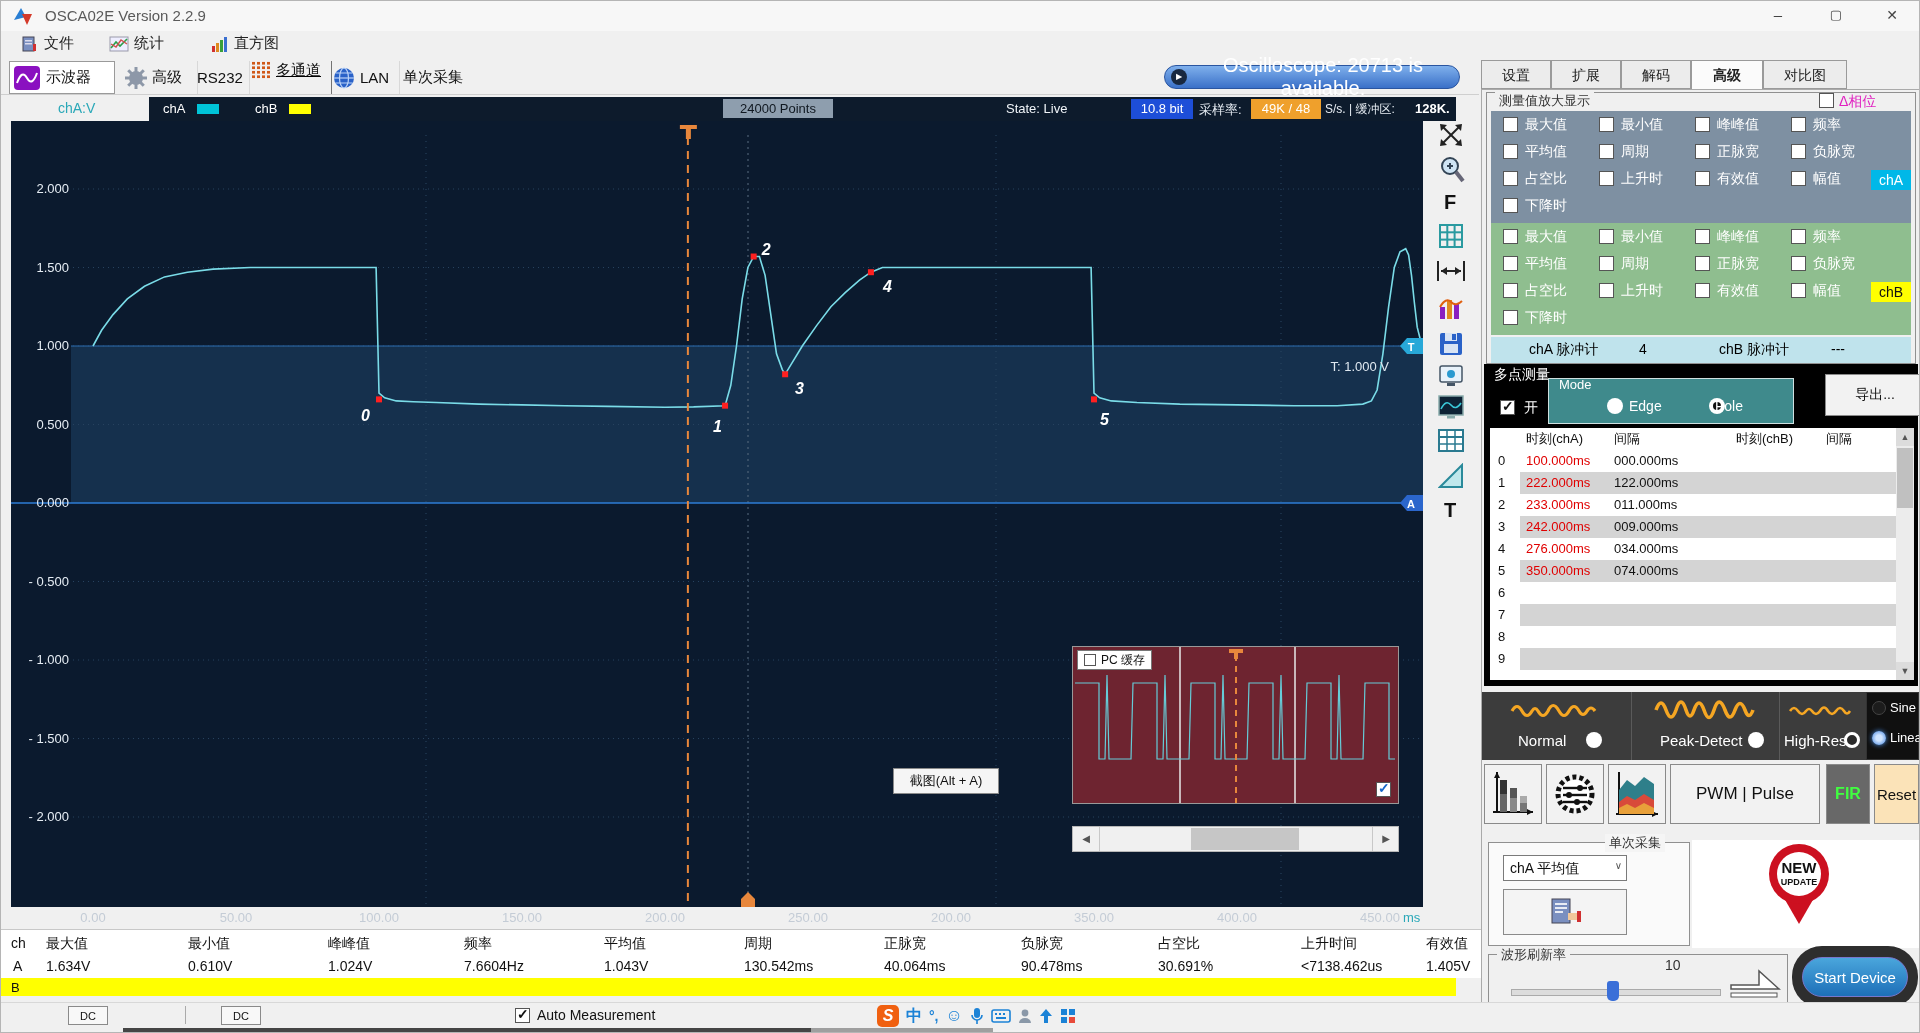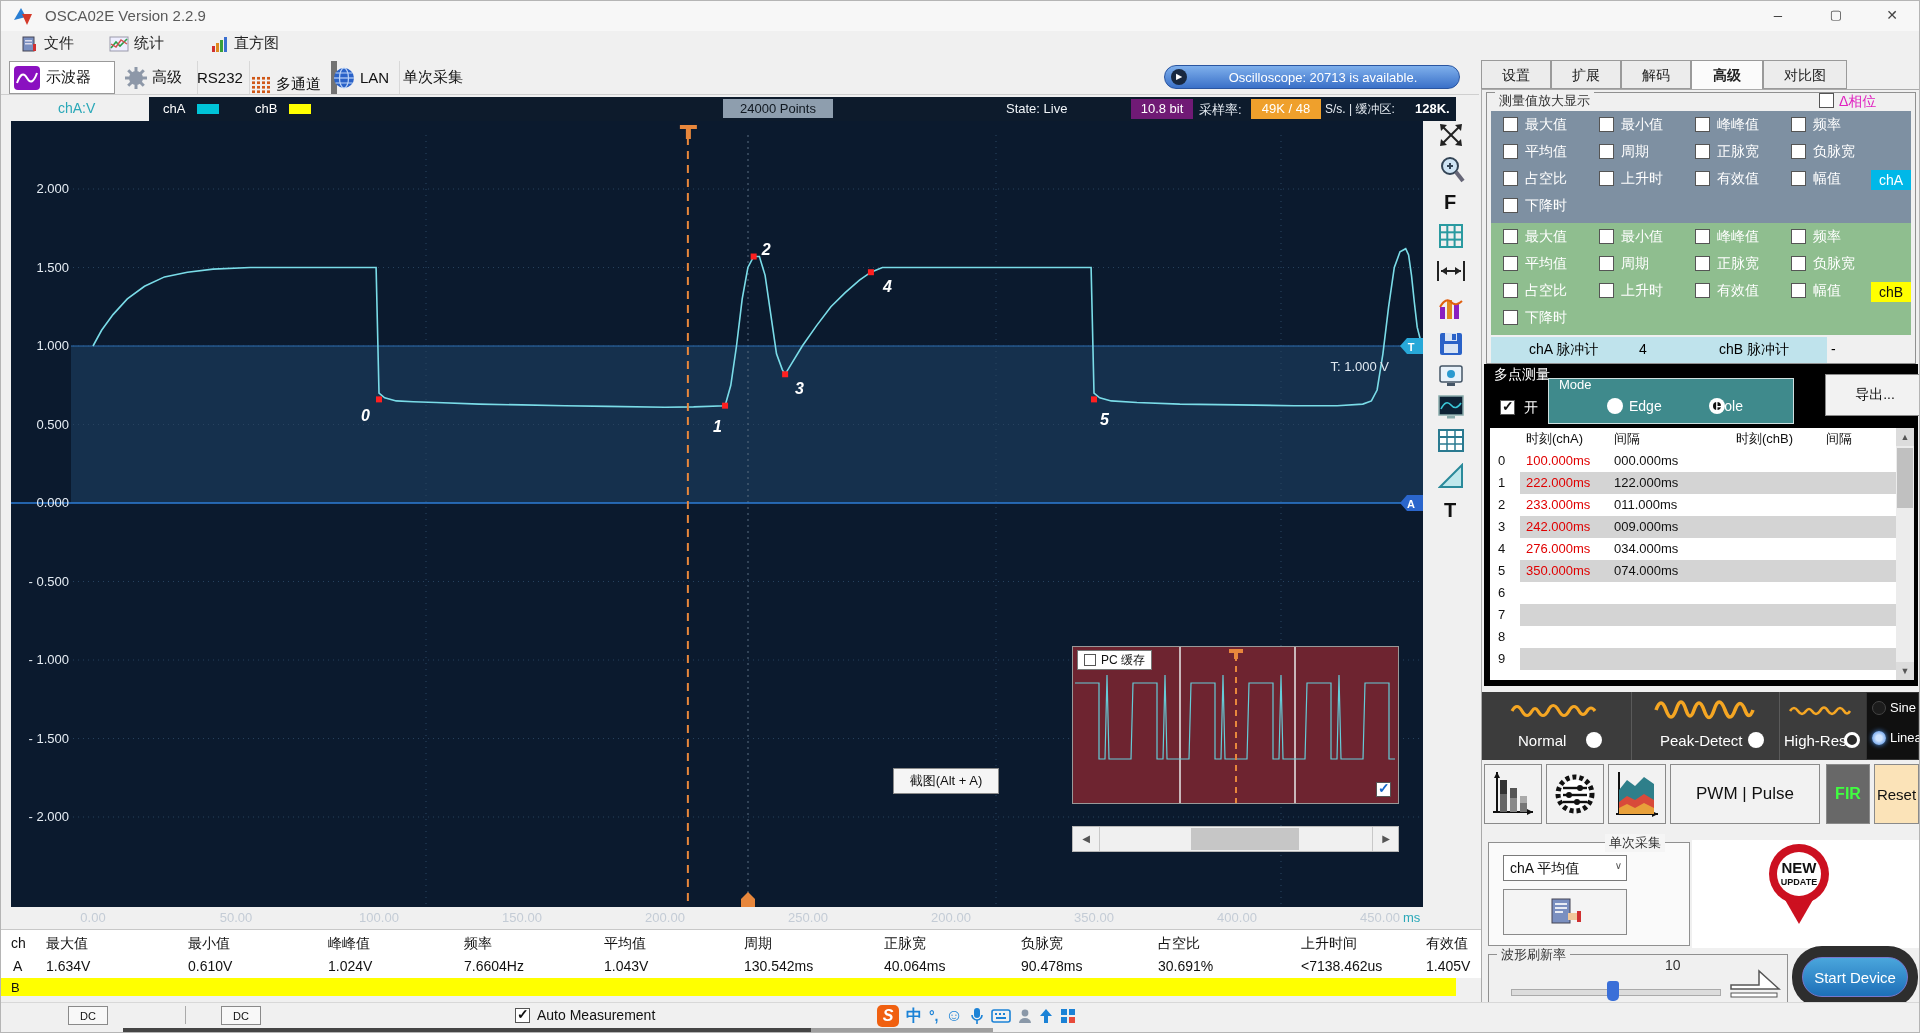--- a/index.html
+++ b/index.html
@@ -91,55 +91,55 @@
           <rect x="9.5" y="0" width="3" height="22" fill="#8d98a8"></rect>
           <rect x="0" y="9.5" width="22" height="3" fill="#8d98a8"></rect>
           <rect x="9.5" y="0" width="3" height="22" fill="#8d98a8" transform="rotate(45 11 11)"></rect>
           <rect x="9.5" y="0" width="3" height="22" fill="#8d98a8" transform="rotate(-45 11 11)"></rect>
         </svg>
       <span style="font-size:15px;color:#111;">高级</span>
     </div>
     <div class="abs" style="left:196px;top:2px;width:52px;height:33px;display:flex;align-items:center;border-right:1px solid #d8d8d8;">
       <span style="font-size:15px;color:#111;">RS232</span>
     </div>
-    <div class="abs" style="left:250px;top:2px;width:80px;height:33px;display:flex;align-items:flex-end;gap:5px;border-right:6px solid #737373;">
+    <div class="abs" style="left:250px;top:2px;width:80px;height:33px;display:flex;align-items:flex-start;gap:5px;border-right:1px solid #737373;text-decoration:underline;">
       <div style="width:20px;height:18px;background-image:radial-gradient(#d05818 1.6px, transparent 1.7px);background-size:5px 4.5px;"></div>
       <span style="font-size:15px;color:#111;">多通道</span>
     </div>
     <div class="abs" style="left:332px;top:2px;width:66px;height:33px;display:flex;align-items:center;gap:5px;border-right:1px solid #d8d8d8;">
       <svg width="22" height="22">
           <circle cx="11" cy="11" r="10" fill="#2a62c8"></circle>
           <ellipse cx="11" cy="11" rx="4.5" ry="10" fill="none" stroke="#bcd4f8" stroke-width="1.2"></ellipse>
           <line x1="1" y1="11" x2="21" y2="11" stroke="#bcd4f8" stroke-width="1.2"></line>
           <line x1="2.5" y1="6" x2="19.5" y2="6" stroke="#bcd4f8" stroke-width="1"></line>
           <line x1="2.5" y1="16" x2="19.5" y2="16" stroke="#bcd4f8" stroke-width="1"></line>
         </svg>
       <span style="font-size:15px;color:#111;">LAN</span>
     </div>
     <div class="abs" style="left:402px;top:2px;width:80px;height:33px;display:flex;align-items:center;">
       <span style="font-size:15px;color:#111;">单次采集</span>
     </div>
     <div class="abs" style="left:1163px;top:6px;width:296px;height:24px;border-radius:12px;background:linear-gradient(#7fb0ec,#3a70c8);border:1px solid #2a55a0;box-sizing:border-box;display:flex;align-items:center;">
       <span style="margin-left:6px;width:16px;height:16px;border-radius:50%;background:#182840;color:#fff;font-size:8px;text-align:center;line-height:16px;">▶</span>
-      <span style="flex:1;text-align:center;color:#fff;font-size:13px;">Oscilloscope: 20713 is available.</span>
+      <span style="flex:1;text-align:center;color:#fff;font-size:20px;">Oscilloscope: 20713 is available.</span>
     </div>
   </div>
 
   <div class="abs" style="left:10px;top:96px;width:1445px;height:840px;">
 
     <div class="abs" style="left:0;top:0;width:1445px;height:24px;">
       <span class="abs" style="left:47px;top:3px;color:#2aa8b8;font-size:14px;">chA:V</span>
       <div class="abs" style="left:138px;top:0;width:1307px;height:24px;background:#0d1b2c;"></div>
       <span class="abs" style="left:152px;top:4px;color:#fff;font-size:13px;">chA</span>
       <div class="abs" style="left:186px;top:7px;width:22px;height:10px;background:#00c4d8;"></div>
       <span class="abs" style="left:244px;top:4px;color:#fff;font-size:13px;">chB</span>
       <div class="abs" style="left:278px;top:7px;width:22px;height:10px;background:#ffff00;"></div>
       <div class="abs" style="left:712px;top:2px;width:110px;height:19px;background:#8e9eae;color:#101820;font-size:13px;text-align:center;line-height:19px;">24000 Points</div>
       <span class="abs" style="left:995px;top:4px;color:#f0f4f8;font-size:13px;">State: Live</span>
-      <div class="abs" style="left:1120px;top:2px;width:62px;height:20px;background:#701a75;color:#fff;font-size:13px;text-align:center;line-height:20px;">10.8 bit</div>
+      <div class="abs" style="left:1120px;top:2px;width:62px;height:20px;background:#1d4ed8;color:#fff;font-size:13px;text-align:center;line-height:20px;">10.8 bit</div>
       <span class="abs" style="left:1188px;top:4px;color:#e8eef4;font-size:13px;">采样率:</span>
       <div class="abs" style="left:1240px;top:2px;width:70px;height:20px;background:#efa02c;color:#fff;font-size:13px;text-align:center;line-height:20px;">49K / 48</div>
       <span class="abs" style="left:1314px;top:4px;color:#e8eef4;font-size:12px;">S/s. | 缓冲区:</span>
       <span class="abs" style="left:1404px;top:4px;color:#fff;font-size:13px;font-weight:bold;">128K.</span>
     </div>
 
     <svg id="plot" class="abs" style="left:0;top:24px;" width="1412" height="786">
       <rect x="0" y="0" width="1412" height="786" fill="#0b1a2e"></rect>
 
       <rect id="band" x="60" y="225" width="1352" height="157" fill="#15304d"></rect>
@@ -415,21 +415,21 @@
             <span class="abs wlab" style="left:130px;top:59px;">上升时</span>
           <span class="cb" style="left:204px;top:60px;"></span>
             <span class="abs wlab" style="left:226px;top:59px;">有效值</span>
           <span class="cb" style="left:300px;top:60px;"></span>
             <span class="abs wlab" style="left:322px;top:59px;">幅值</span>
           <span class="cb" style="left:12px;top:87px;"></span>
             <span class="abs wlab" style="left:34px;top:86px;">下降时</span>
           <span class="abs" style="left:380px;top:59px;width:40px;height:20px;background:#ffff00;color:#111;font-size:14px;text-align:center;line-height:20px;">chB</span>
         </div>
 
-        <div class="abs" style="left:4px;top:244px;width:336px;height:26px;background:#bfe3ec;color:#000;font-size:14px;">
+        <div class="abs" style="left:4px;top:244px;width:420px;height:26px;background:#bfe3ec;color:#000;font-size:14px;">
           <span class="abs" style="left:38px;top:4px;">chA 脉冲计</span>
           <span class="abs" style="left:148px;top:4px;">4</span>
           <span class="abs" style="left:228px;top:4px;">chB 脉冲计</span>
           <span class="abs" style="left:340px;top:4px;">---</span>
         </div>
       </div>
 
       <div class="abs" style="left:2px;top:274px;width:434px;height:322px;background:#000;">
         <span class="abs" style="left:10px;top:2px;color:#fff;font-size:14px;">多点测量</span>
         <span class="cb on" style="left:16px;top:36px;"></span>

